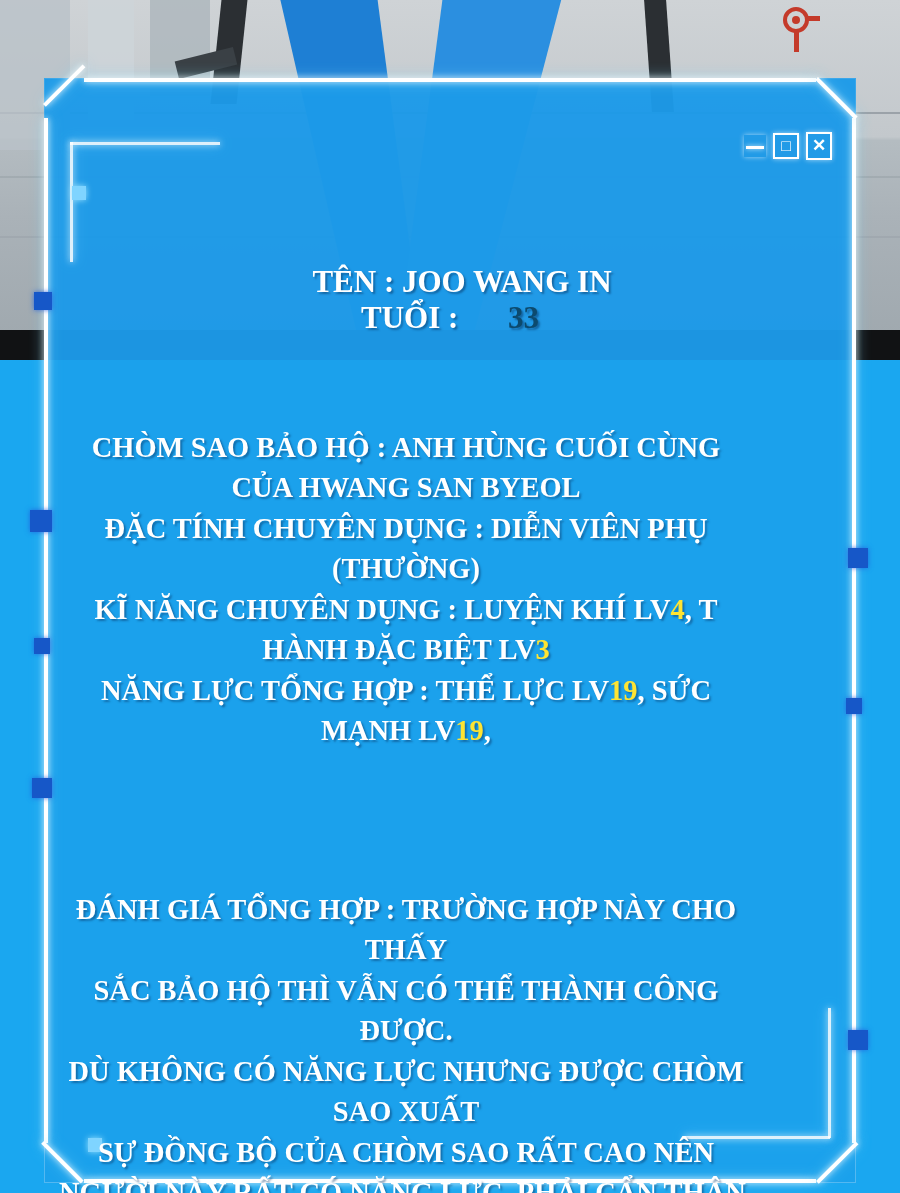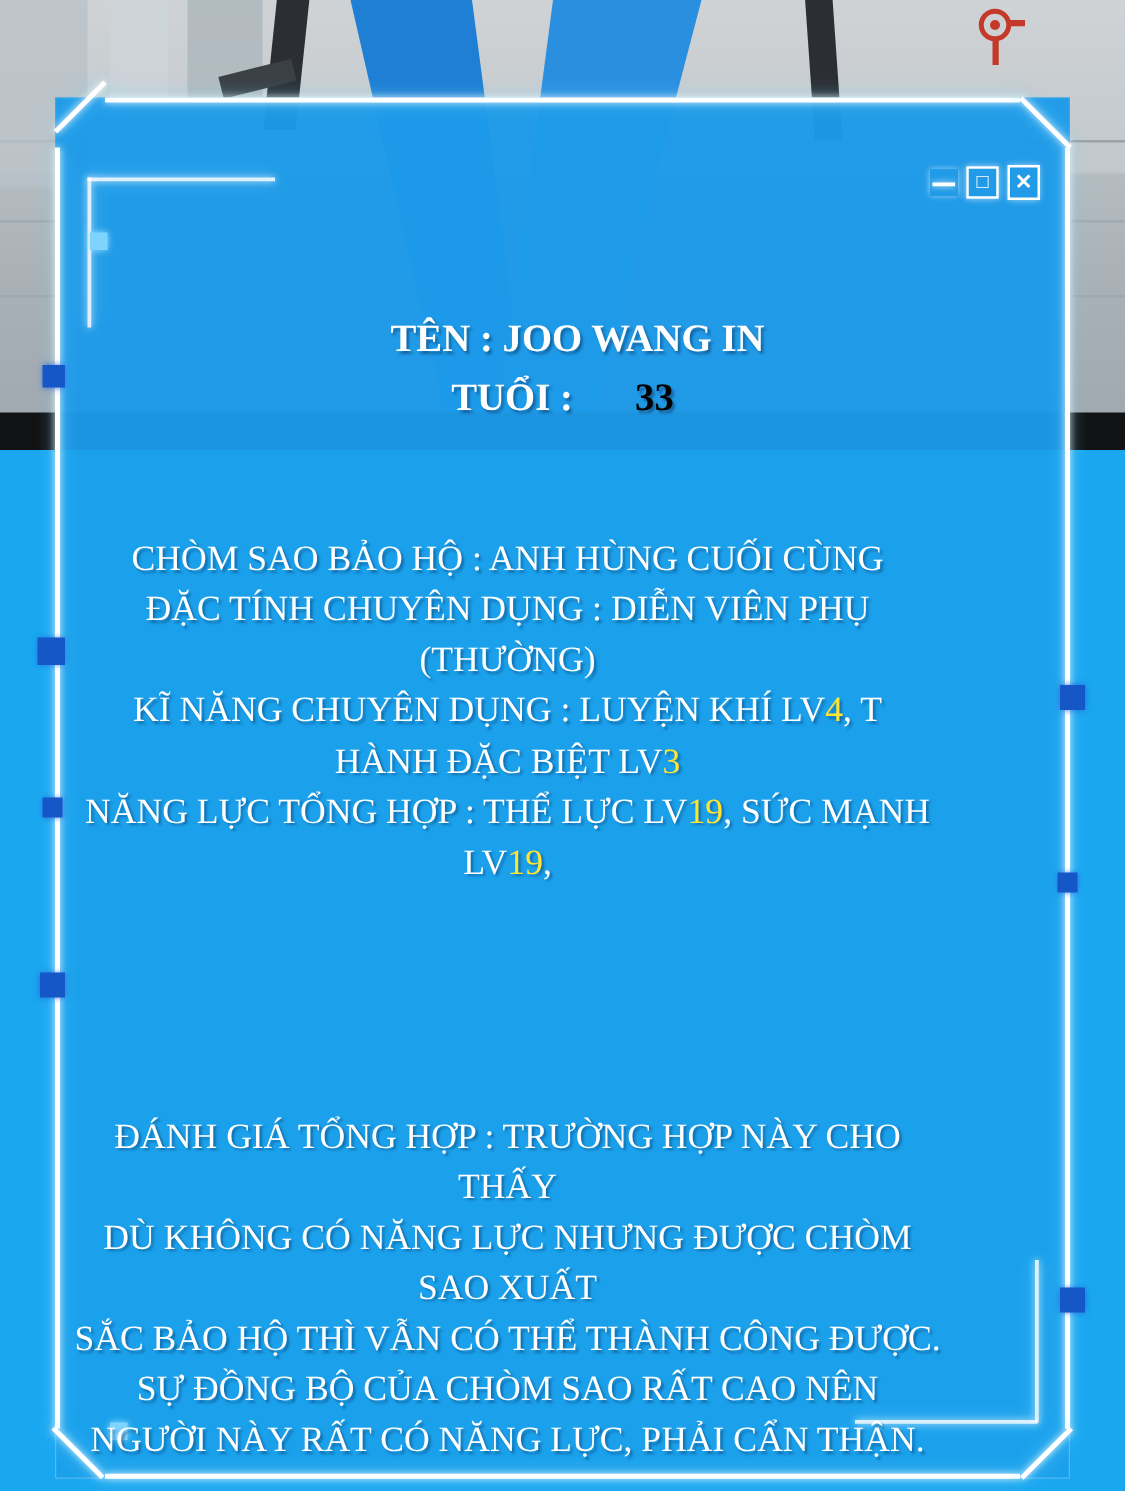--- a/index.html
+++ b/index.html
@@ -146,32 +146,32 @@
   }
   .kv {
     position: absolute;
     left: 0; right: 0;
     text-align: center;
     color: #ffffff;
     font-size: 31px;
     font-weight: bold;
     text-shadow: 2px 2px 2px rgba(10,60,110,0.55);
   }
-  .kv .num { color: #000000; margin-left: 42px; }
-  .kv-name { top: 253px; padding-left: 24px; }
+  .kv .num { color: #0c4a6e; margin-left: 42px; }
+  .kv-name { top: 264px; padding-left: 24px; }
   .kv-age { top: 300px; }
 
   .body-block {
     position: absolute;
     left: 56px;
     width: 700px;
     text-align: center;
     color: #ffffff;
     font-size: 28.5px;
-    font-weight: normal;
+    font-weight: bold;
     line-height: 1.42;
     text-shadow: 2px 2px 2px rgba(10,60,110,0.5);
   }
   .stats-block { top: 428px; }
   .summary-block { top: 890px; }
   .body-block .hl { color: #ffe432; }
 
   
   .emblem {
     position: absolute;
@@ -257,34 +257,35 @@
 
   <div class="kv kv-name">
     <span>TÊN : </span><span>JOO WANG IN</span>
   </div>
   <div class="kv kv-age">
     <span>TUỔI : </span><span class="num">33</span>
   </div>
 
   <div class="body-block stats-block">
     <div><span>CHÒM SAO BẢO HỘ : ANH HÙNG CUỐI CÙNG</span></div>
+    <div><span>CỦA HWANG SAN BYEOL</span></div>
     <div><span>ĐẶC TÍNH CHUYÊN DỤNG : DIỄN VIÊN PHỤ (THƯỜNG)</span></div>
 
     <div>
       <span>KĨ NĂNG CHUYÊN DỤNG : LUYỆN KHÍ LV</span><span class="hl">4</span><span>, T</span>
     </div>
     <div>
       <span>HÀNH ĐẶC BIỆT LV</span><span class="hl">3</span><span></span>
     </div>
     <div>
       <span>NĂNG LỰC TỔNG HỢP : THỂ LỰC LV</span><span class="hl">19</span><span>, SỨC MẠNH LV</span><span class="hl">19</span><span>,</span>
     </div>
   </div>
 
   <div class="body-block summary-block">
     <div>ĐÁNH GIÁ TỔNG HỢP : TRƯỜNG HỢP NÀY CHO THẤY</div>
+    <div>SẮC BẢO HỘ THÌ VẪN CÓ THỂ THÀNH CÔNG ĐƯỢC.</div>
     <div>DÙ KHÔNG CÓ NĂNG LỰC NHƯNG ĐƯỢC CHÒM SAO XUẤT</div>
-    <div>SẮC BẢO HỘ THÌ VẪN CÓ THỂ THÀNH CÔNG ĐƯỢC.</div>
     <div>SỰ ĐỒNG BỘ CỦA CHÒM SAO RẤT CAO NÊN</div>
     <div>NGƯỜI NÀY RẤT CÓ NĂNG LỰC, PHẢI CẨN THẬN.</div>
   </div>
 
 </div>
 
 </body></html>

